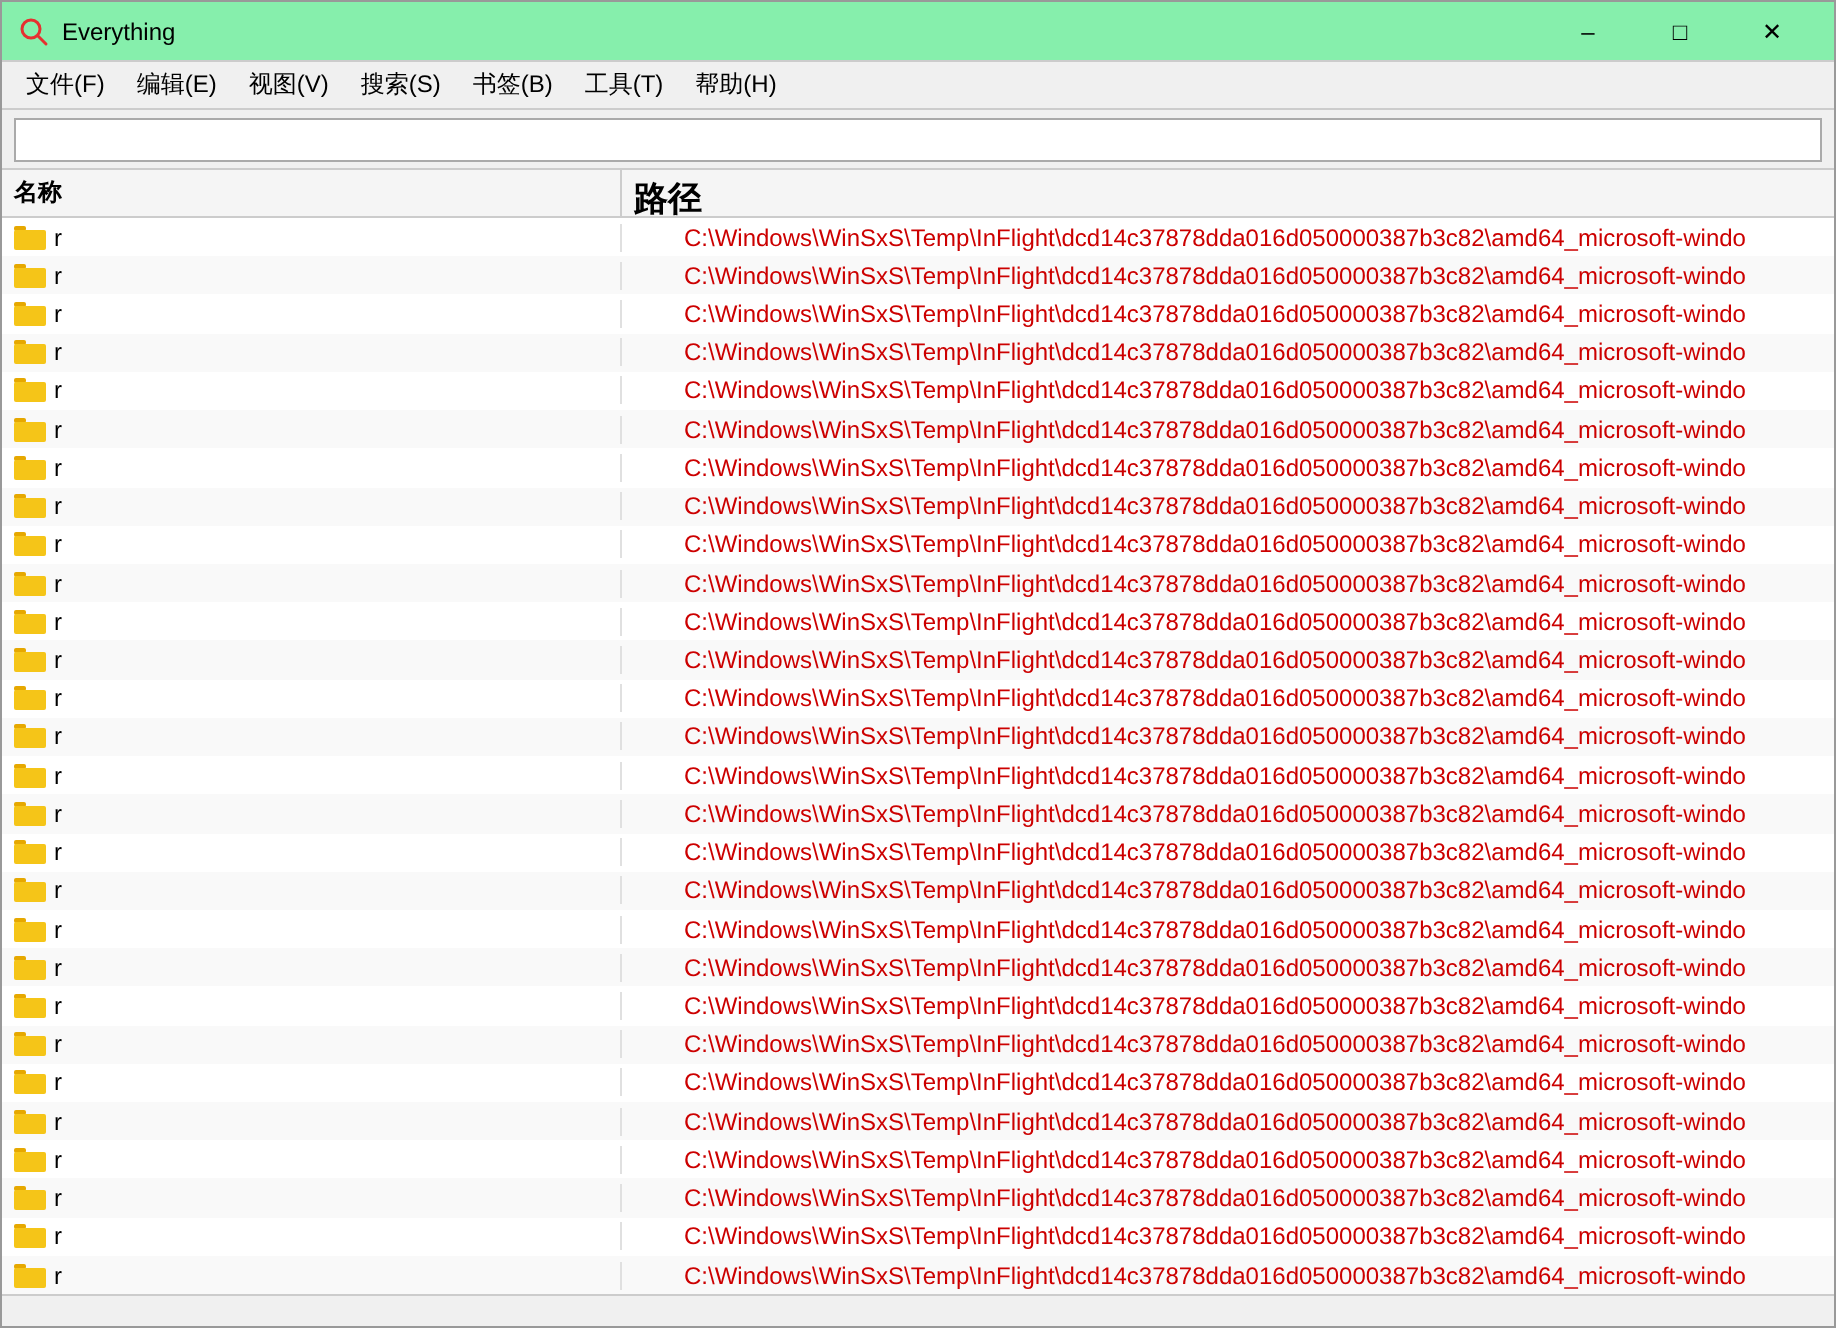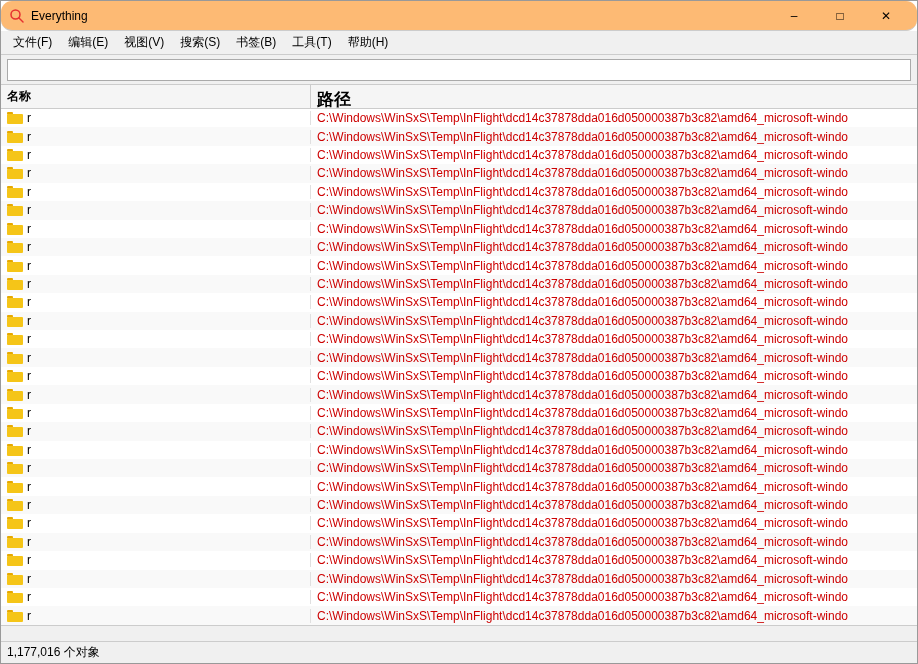--- a/index.html
+++ b/index.html
@@ -21,27 +21,26 @@
       width: 918px;
       height: 664px;
       background: #ffffff;
       border: 1px solid #999;
       display: flex;
       flex-direction: column;
     }
 
     .title-bar {
       height: 30px;
-      background: #fdba74;
+      background: #86efac;
       display: flex;
       align-items: center;
       padding: 0 8px;
       border-bottom: 1px solid #ccc;
       user-select: none;
-      border-radius: 11px;
     }
 
     .title-bar-icon {
       width: 16px;
       height: 16px;
       margin-right: 6px;
       display: flex;
       align-items: center;
       justify-content: center;
     }
@@ -181,20 +180,21 @@
       border-right: 1px solid #e0e0e0;
     }
 
     .row-path {
       flex: 1;
       padding: 0 6px;
       font-size: 12px;
       color: #cc0000;
       overflow: hidden;
       white-space: nowrap;
+      margin-left: 25px;
     }
 
     .status-bar {
       height: 22px;
       background: #f0f0f0;
       border-top: 1px solid #ccc;
       display: flex;
       align-items: center;
       padding: 0 6px;
       font-size: 12px;
@@ -546,16 +546,13 @@
         </div>
       </div>
   </div>
 
   <div class="horizontal-scroll">
     <div class="h-scroll-inner">
       <div></div>
     </div>
   </div>
 
-  <div class="status-bar">
-    <span>1,177,016 个对象</span>
-  </div>
 </div>
 
 </body></html>

